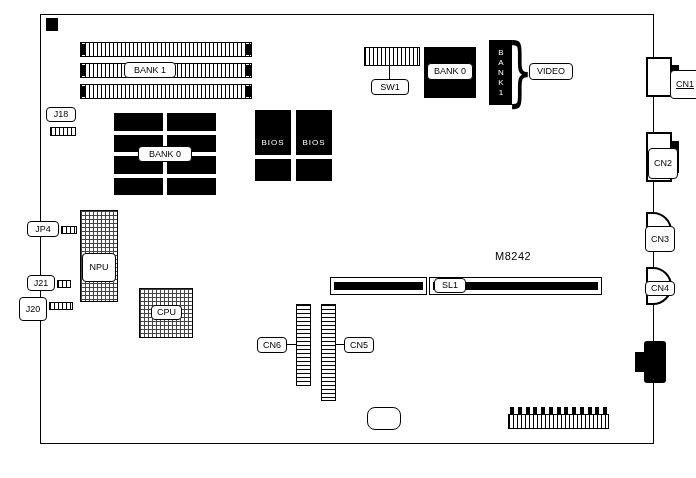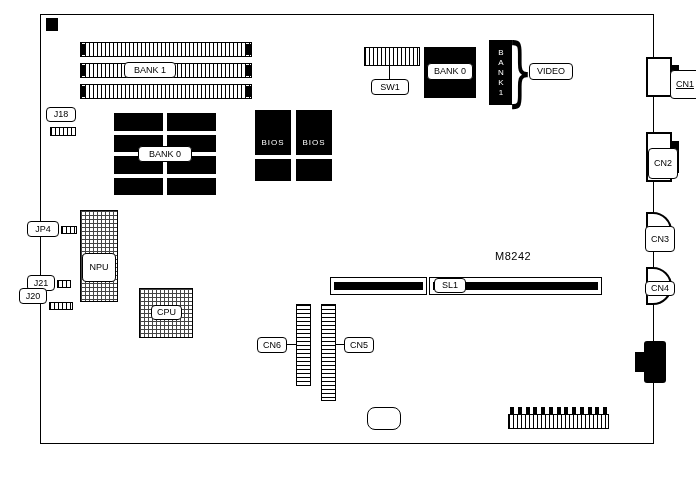--- a/index.html
+++ b/index.html
@@ -130,21 +130,21 @@
 
   <div class="lbl" style="left:27px; top:221px; width:32px; height:16px;">JP4</div>
   <div class="hatchv" style="left:61px; top:226px; width:16px; height:8px;"></div>
 
   <div class="socket" style="left:80px; top:210px; width:38px; height:92px;"></div>
   <div class="lbl" style="left:82px; top:253px; width:34px; height:29px;">NPU</div>
 
   <div class="lbl" style="left:27px; top:275px; width:28px; height:16px;">J21</div>
   <div class="hatchv" style="left:57px; top:280px; width:14px; height:8px;"></div>
 
-  <div class="lbl" style="left:19px; top:288px; width:28px; height:16px;">J20</div>
+  <div class="lbl" style="left:19px; top:297px; width:28px; height:24px;">J20</div>
   <div class="hatchv" style="left:49px; top:302px; width:24px; height:8px;"></div>
 
   <div class="socket" style="left:139px; top:288px; width:54px; height:50px;"></div>
   <div class="lbl" style="left:151px; top:305px; width:31px; height:15px;">CPU</div>
 
   <div class="hatchh" style="left:296px; top:304px; width:15px; height:82px;"></div>
   <div class="hatchh" style="left:321px; top:304px; width:15px; height:97px;"></div>
   <div class="stem" style="left:287px; top:344px; width:9px; height:1px;"></div>
   <div class="stem" style="left:336px; top:344px; width:8px; height:1px;"></div>
   <div class="lbl" style="left:257px; top:337px; width:30px; height:16px;">CN6</div>

